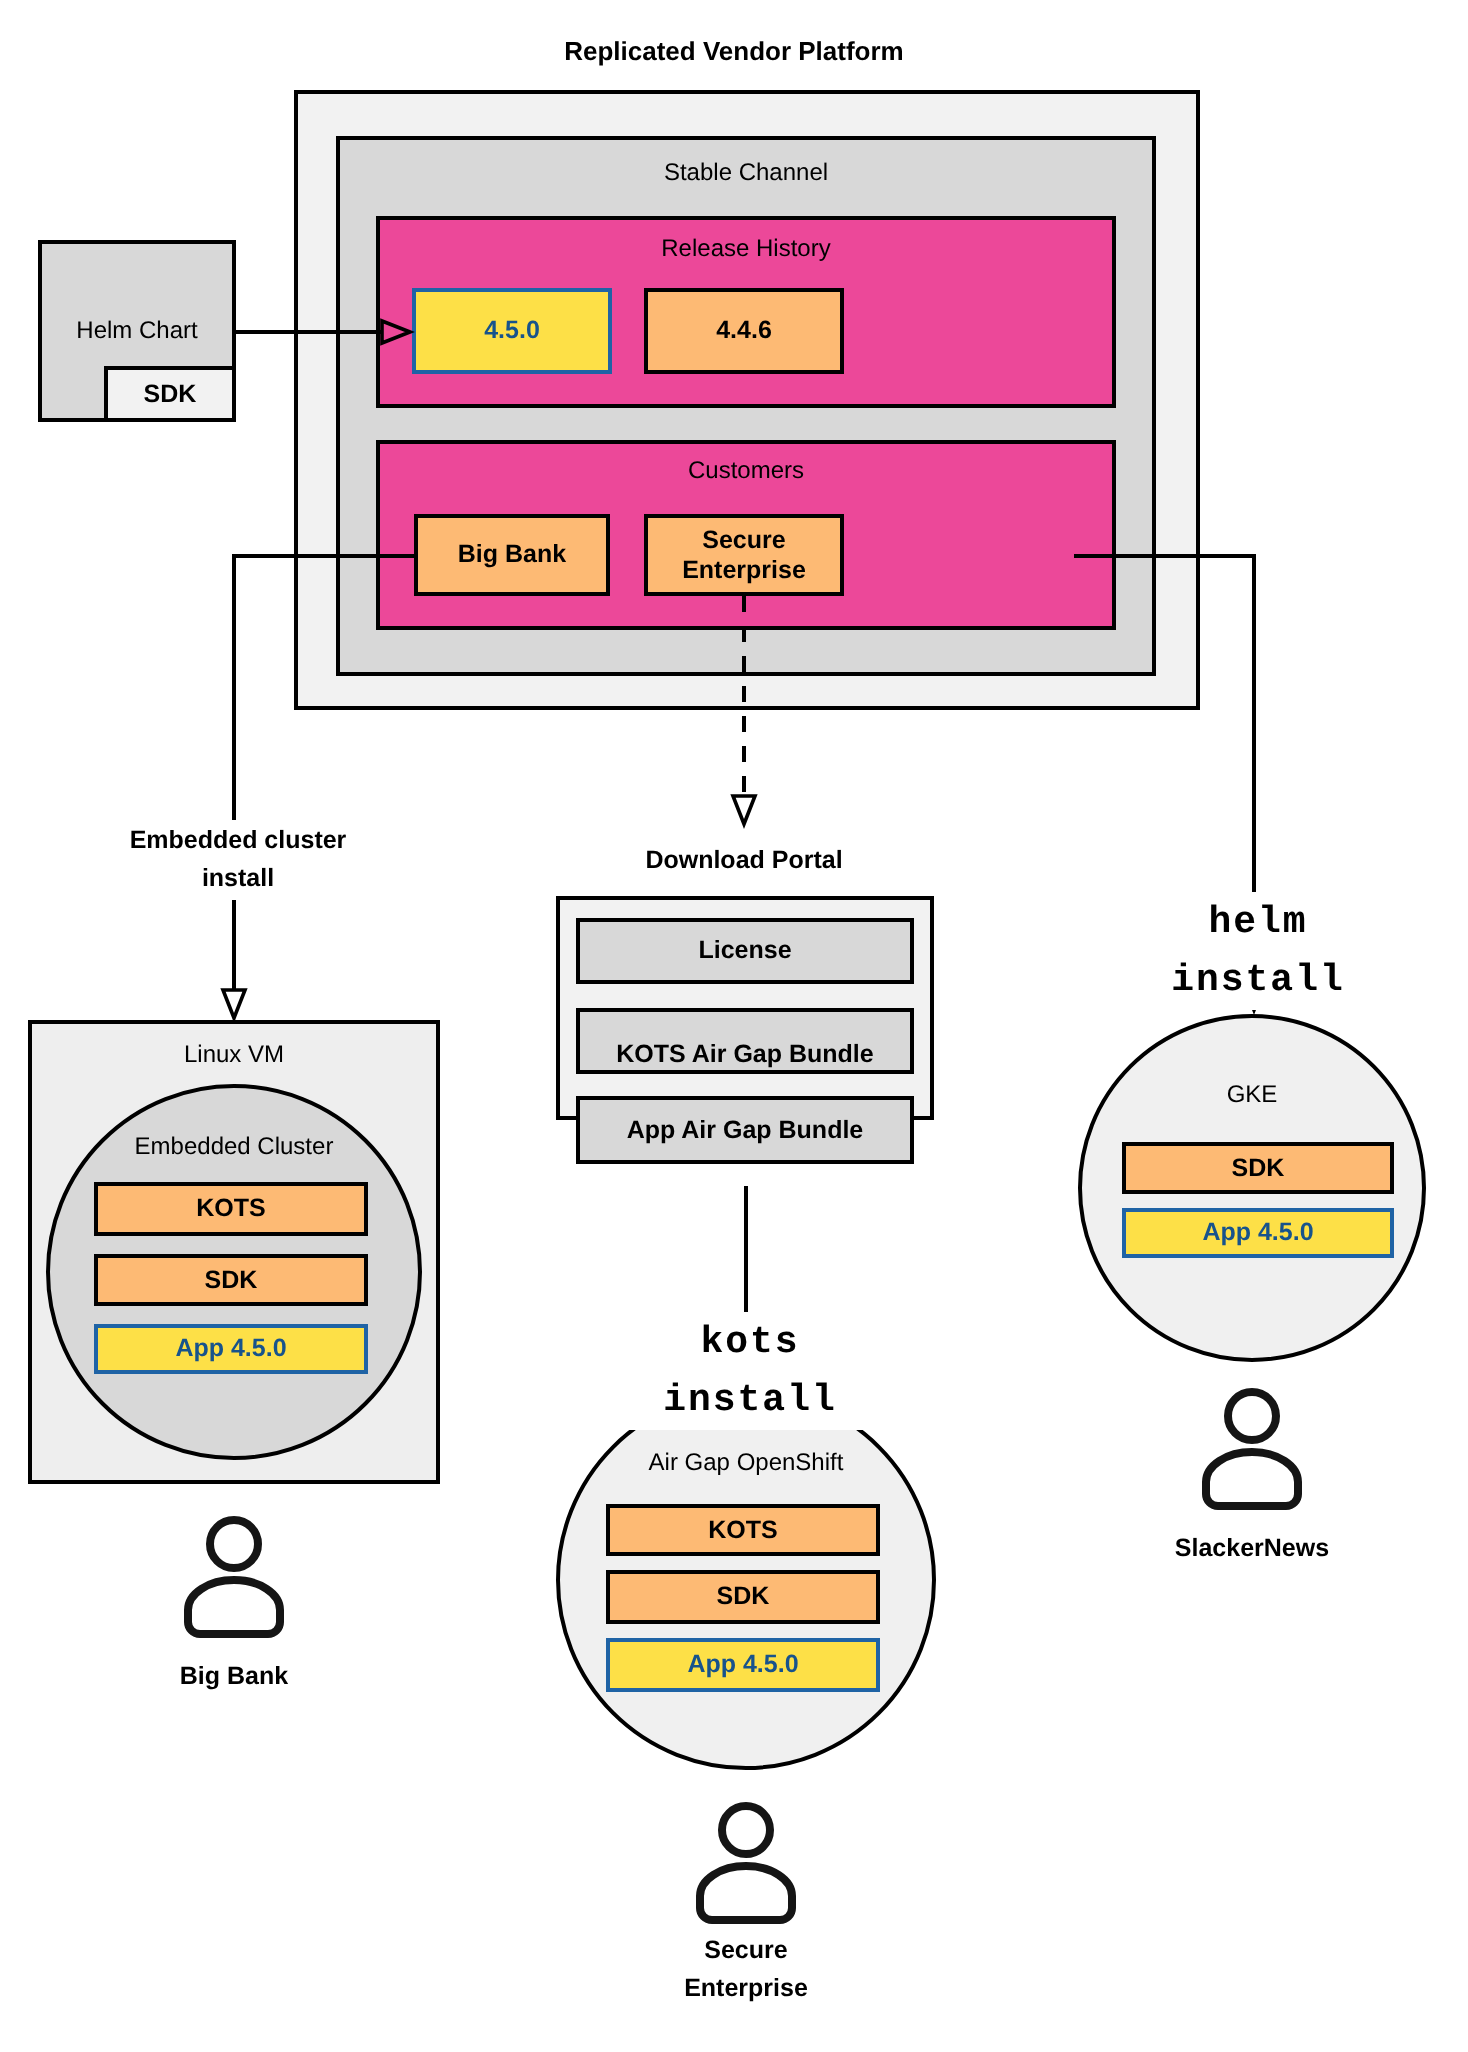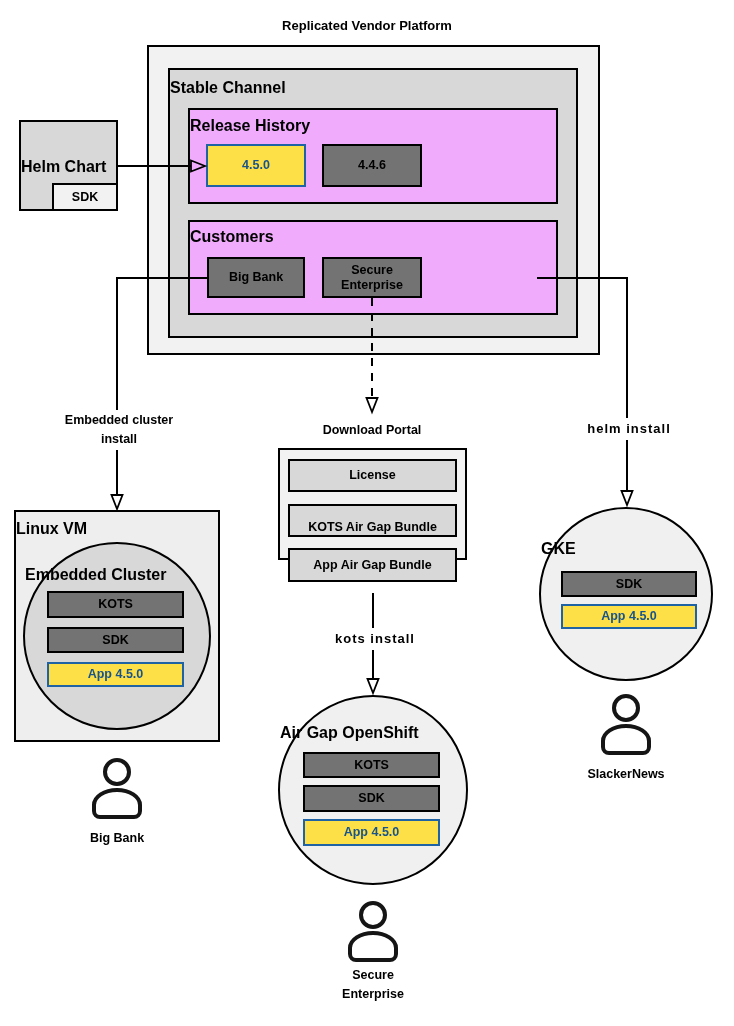--- a/index.html
+++ b/index.html
@@ -3,32 +3,32 @@
 <meta charset="utf-8">
 <style>
   html,body{margin:0;padding:0;background:#fff;}
   #canvas{
     position:relative;width:734px;height:1026px;background:#ffffff;overflow:hidden;
     font-family:"Liberation Sans",sans-serif;color:#000;border-radius:14px;
   }
   .box{position:absolute;box-sizing:border-box;border:2px solid #000;}
   .fill-light{background:#f2f2f2;}
   .fill-mid{background:#d8d8d8;}
-  .fill-dark{background:#f0abfc;}
+  .fill-dark{background:#ec4899;}
   .fill-vm{background:#eeeeee;}
   .fill-circle{background:#f0f0f0;}
-  .white{background:#737373;}
+  .white{background:#fdba74;}
   .blue{background:#fde047;border-color:#1f63a5;color:#17538c;}
   .circle{border-radius:50%;}
   .flex{display:flex;align-items:center;justify-content:center;text-align:center;}
   .b{font-weight:bold;font-size:12.5px;line-height:1.2;}
-  .hdr{position:absolute;left:0;right:0;text-align:left;font-weight:bold;font-size:16px;}
+  .hdr{position:absolute;left:0;right:0;text-align:center;font-weight:normal;font-size:12px;}
   .chip{position:absolute;background:#ffffff;text-align:center;font-weight:bold;font-size:12.5px;
         line-height:1.5;white-space:pre-line;z-index:6;padding:1px 2px;}
-  .cmd{font-family:Liberation Sans, sans-serif;font-size:13px;letter-spacing:1px;}
+  .cmd{font-family:Liberation Mono, monospace;font-size:19px;letter-spacing:1px;margin-top:28px;}
   .plain{position:absolute;text-align:center;font-weight:bold;font-size:12.5px;line-height:1.5;
          white-space:pre-line;z-index:6;}
   #overlay{position:absolute;left:0;top:0;width:734px;height:1026px;z-index:5;pointer-events:none;}
   .ln{stroke:#000;stroke-width:2;fill:none;}
   .dash{stroke-dasharray:8 7;}
   .head{stroke:#000;stroke-width:1.8;fill:#ffffff;}
   .head-open{stroke:#000;stroke-width:1.8;fill:none;}
   .person{fill:#ffffff;stroke:#151515;stroke-width:4;stroke-linejoin:round;}
   #title{position:absolute;left:0;width:734px;top:18px;text-align:center;
          font-weight:bold;font-size:13px;z-index:6;}

